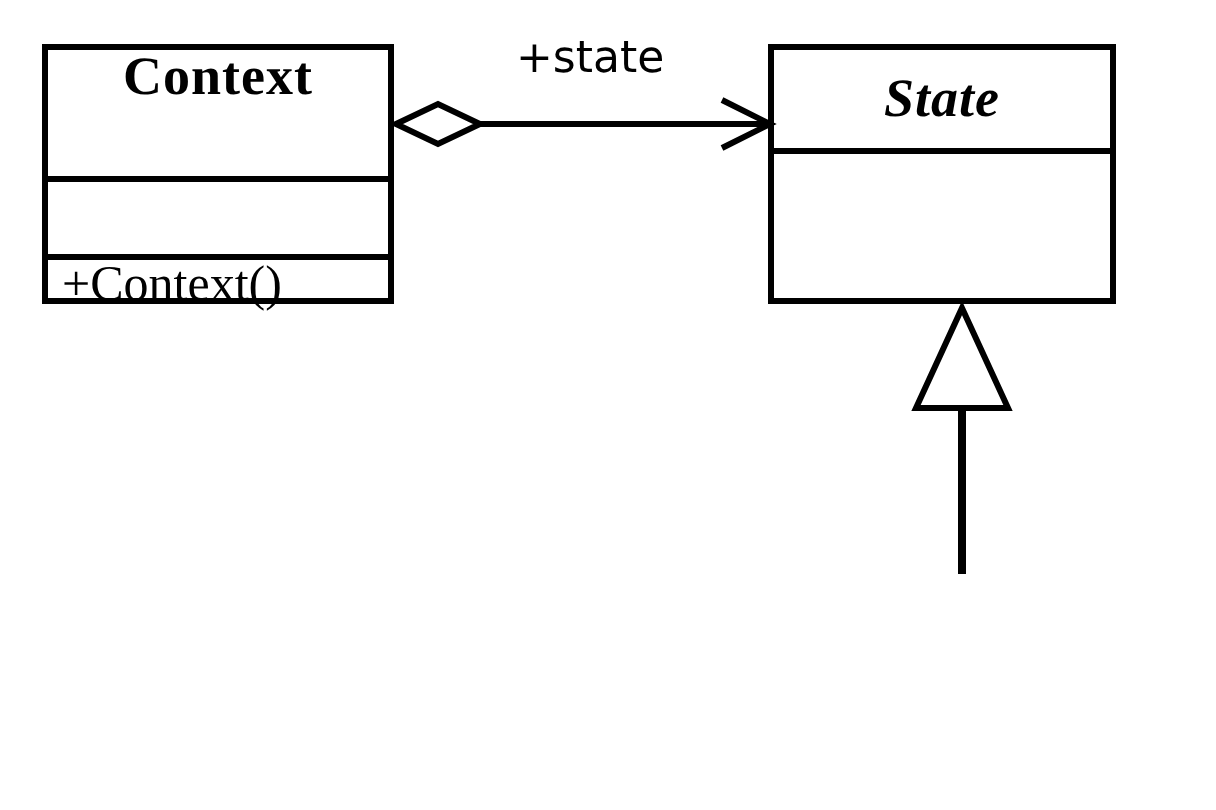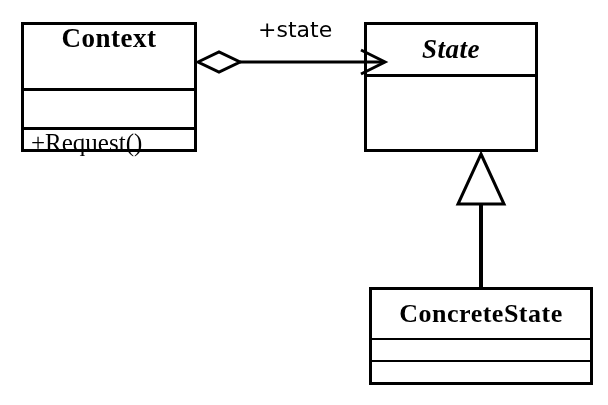--- a/index.html
+++ b/index.html
@@ -63,21 +63,21 @@
     top: 22px;
     width: 176px;
     height: 130px;
     gap: 36px;
   }
   #class-context .uml-name   { height: 49px; }
   #class-context .uml-attrs  { height: 26px; }
   #class-context .uml-ops    { flex: 1 1 auto; }
 
   #class-state {
-    left: 364px;
+    left: 384px;
     top: 22px;
     width: 174px;
     height: 130px;
   }
   #class-state .uml-name   { height: 49px; }
   #class-state .uml-attrs  { height: 26px; }
   #class-state .uml-ops    { flex: 1 1 auto; }
 
   #class-concretestate {
     left: 369px;
@@ -112,33 +112,28 @@
   }
 </style>
 </head>
 <body>
 
 <div id="canvas">
 
   <div class="uml-class" id="class-context">
     <div class="uml-name">Context</div>
     <div class="uml-attrs"></div>
-    <div class="uml-ops">+Request()</div>
+    <div class="uml-ops">+Context()</div>
   </div>
 
   <div class="uml-class" id="class-state">
     <div class="uml-name abstract">State</div>
     <div class="uml-attrs"></div>
   </div>
 
-  <div class="uml-class" id="class-concretestate">
-    <div class="uml-name">ConcreteState</div>
-    <div class="uml-attrs"></div>
-    <div class="uml-ops"></div>
-  </div>
 
   <div id="assoc-label">+state</div>
 
   <svg id="connectors" viewBox="0 0 608 405" width="608" height="405">
 
     <g>
 
       <polygon points="198,62 219,52 240,62 219,72" fill="#ffffff" stroke="#000000" stroke-width="3" stroke-linejoin="miter"></polygon>
 
       <line x1="240" y1="62" x2="384" y2="62" stroke="#000000" stroke-width="3"></line>

